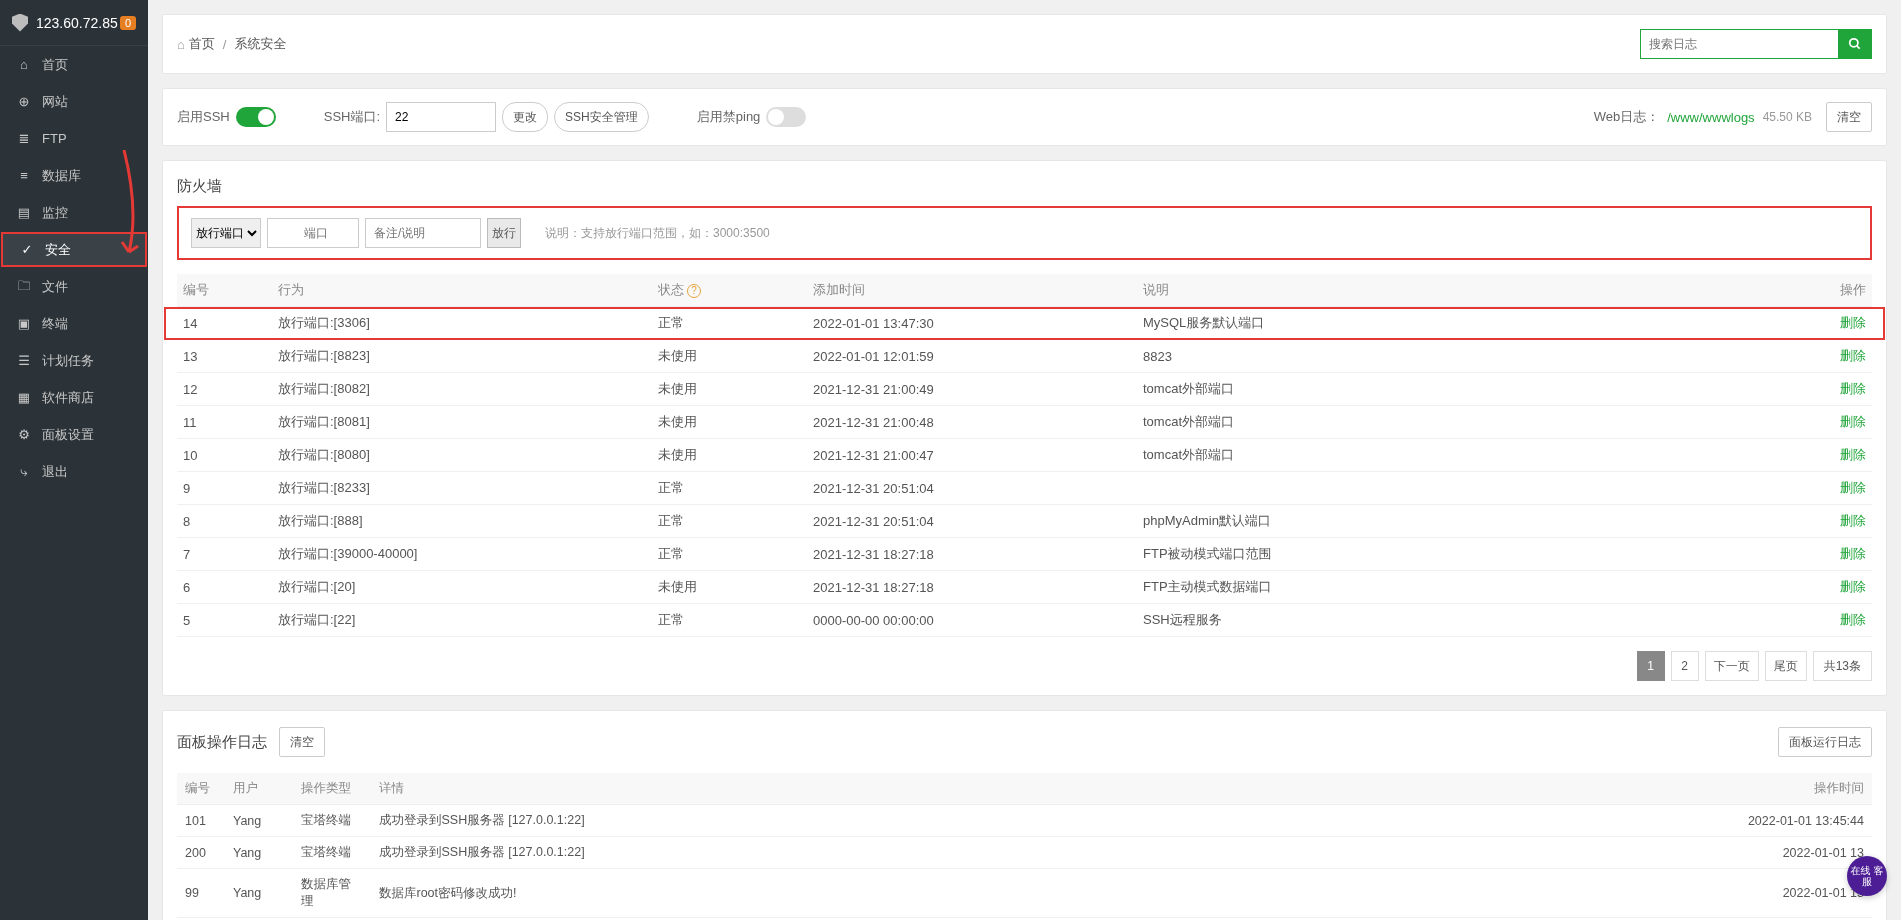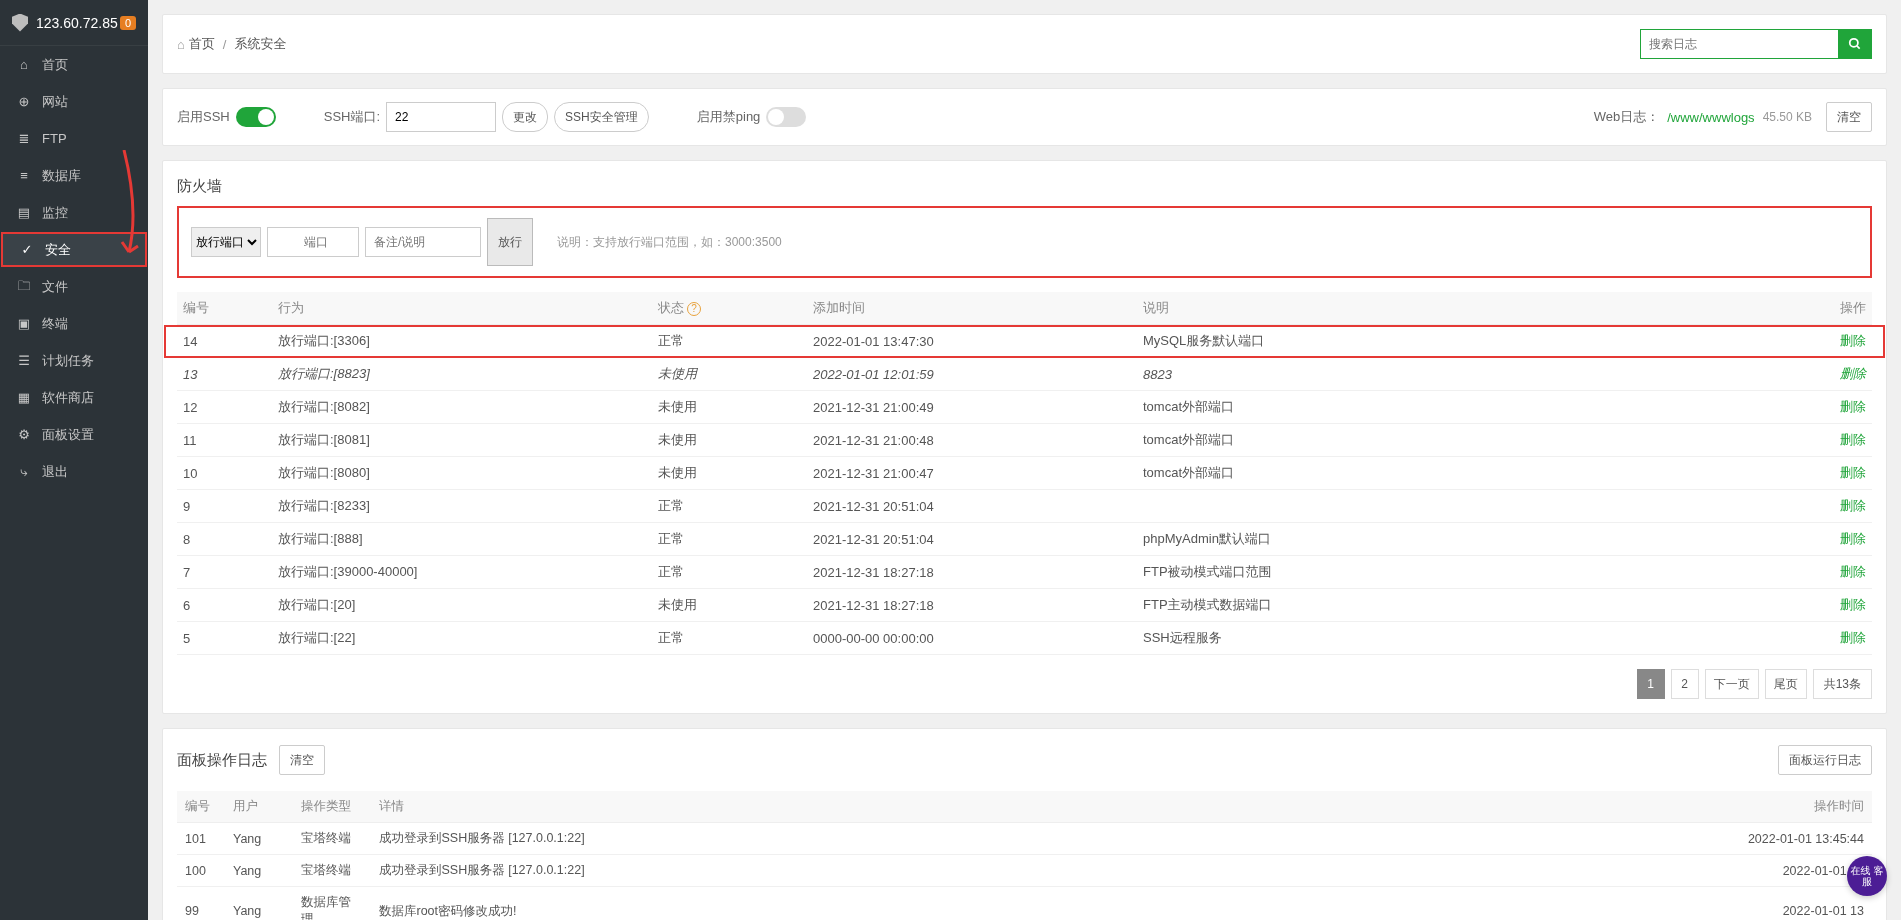--- a/index.html
+++ b/index.html
@@ -48,21 +48,21 @@
     .btn-plain { height: 30px; border: 1px solid #ccc; background: #fff; padding: 0 10px; cursor: pointer; font-size: 12px; color: #555; border-radius: 2px; }
     .spacer { flex: 1; }
     .loglink { color: #20a53a; margin: 0 8px; }
     .graytxt { color: #999; font-size: 12px; }
 
     
     .section-title { padding: 16px 14px 10px; font-size: 15px; color: #444; }
     .fw-controls { margin: 0 14px 14px; border: 2px solid #e53935; padding: 10px 12px; display: flex; align-items: center; gap: 6px; position: relative; }
     .sel { height: 30px; border: 1px solid #ccc; font-size: 12px; }
     .fw-hint { color: #999; font-size: 12px; margin-left: 18px; }
-    .btn-pressed { height: 48px; border: 1px solid #bbb; background: #e9e9e9; padding: 0 10px; cursor: pointer; font-size: 12px; color: #555; }
+    .btn-pressed { height: 30px; border: 1px solid #bbb; background: #e9e9e9; padding: 0 4px; cursor: pointer; font-size: 12px; color: #555; }
 
     
     .tbl { width: calc(100% - 28px); margin: 0 14px; border-collapse: collapse; }
     .tbl th, .tbl td { text-align: left; padding: 7px 6px; font-size: 13px; color: #555; }
     .tbl thead th { background: #f8f8f8; border-bottom: 1px solid #eee; font-weight: normal; color: #888; }
     .tbl tbody tr { border-bottom: 1px solid #f0f0f0; }
     .tbl tbody tr.highlight { position: relative; }
     .tbl tbody tr.highlight td { position: relative; z-index: 1; }
     .tbl tbody tr.highlight::after { content: ""; position: absolute; left: -13px; right: -13px; top: 0; bottom: -1px; border: 2px solid #e53935; pointer-events: none; }
     .op-del { color: #20a53a; cursor: pointer; text-align: right; }
@@ -240,21 +240,21 @@
         </thead>
         <tbody id="fw-body" style="position:relative">
             <tr class="highlight" style="position: relative;">
               <td>14</td>
               <td>放行端口:[3306]</td>
               <td>正常</td>
               <td>2022-01-01 13:47:30</td>
               <td>MySQL服务默认端口</td>
               <td class="col-op"><a class="op-del">删除</a></td>
             </tr>
-            <tr style="position: relative; font-style: italic;">
+            <tr style="position: relative;">
               <td>13</td>
               <td>放行端口:[8823]</td>
               <td>未使用</td>
               <td>2022-01-01 12:01:59</td>
               <td>8823</td>
               <td class="col-op"><a class="op-del">删除</a></td>
             </tr>
             <tr style="position: relative;">
               <td>12</td>
               <td>放行端口:[8082]</td>
@@ -359,21 +359,21 @@
         </thead>
         <tbody id="log-body">
             <tr>
               <td>101</td>
               <td>Yang</td>
               <td>宝塔终端</td>
               <td>成功登录到SSH服务器 [127.0.0.1:22]</td>
               <td class="right">2022-01-01 13:45:44</td>
             </tr>
             <tr>
-              <td>100</td>
+              <td>200</td>
               <td>Yang</td>
               <td>宝塔终端</td>
               <td>成功登录到SSH服务器 [127.0.0.1:22]</td>
               <td class="right">2022-01-01 13</td>
             </tr>
             <tr>
               <td>99</td>
               <td>Yang</td>
               <td>数据库管理</td>
               <td>数据库root密码修改成功!</td>

